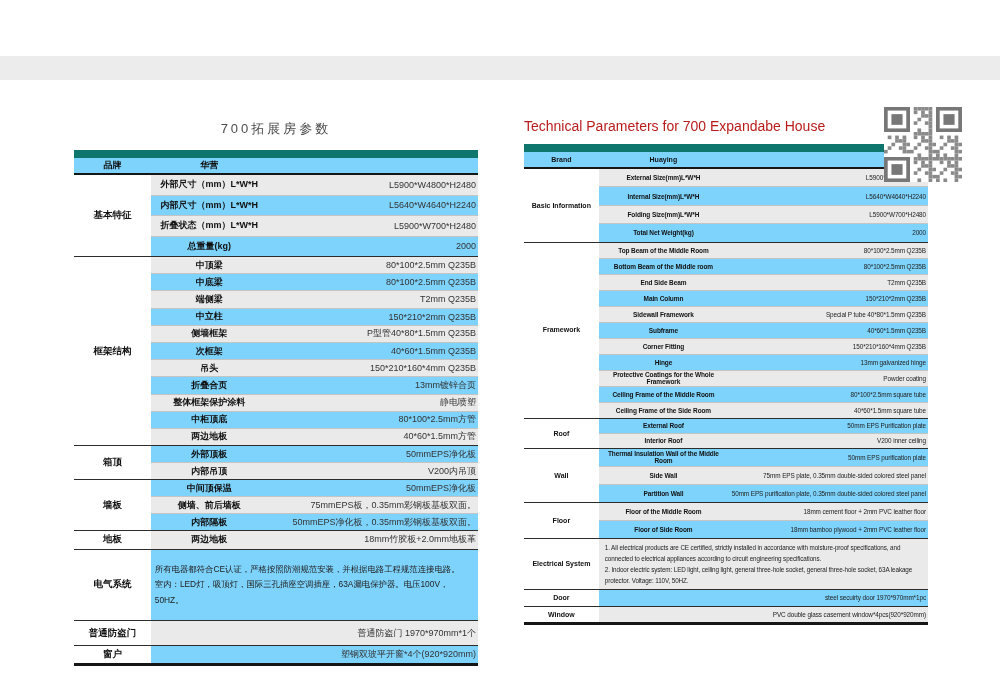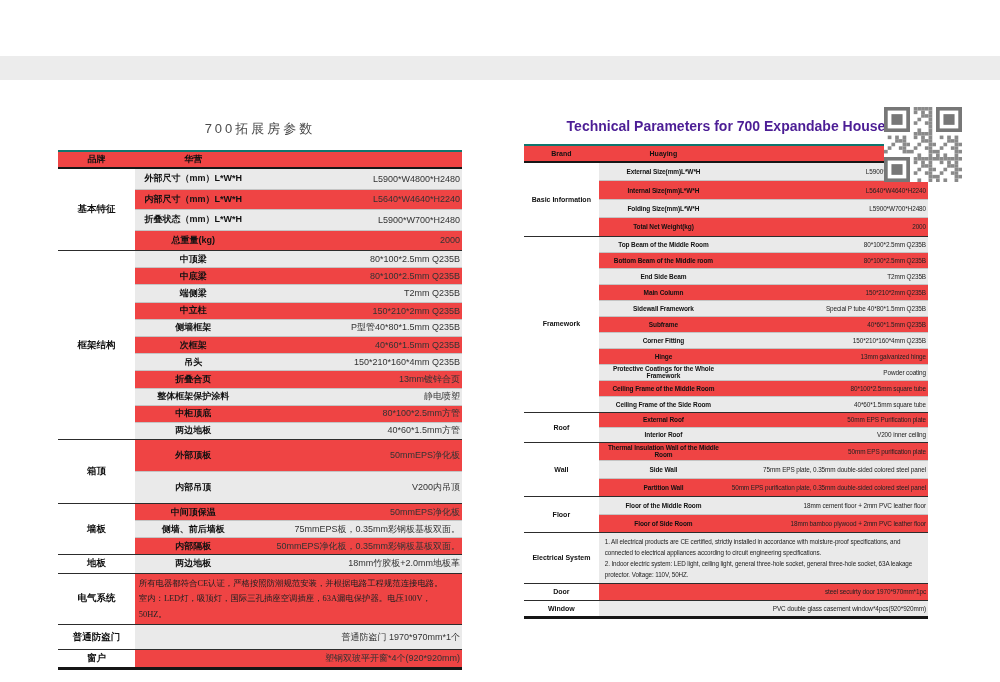--- a/index.html
+++ b/index.html
@@ -5,27 +5,27 @@
   html,body{margin:0;padding:0;}
   body{
     width:1000px;height:682px;position:relative;overflow:hidden;
     background:#ffffff;
     font-family:"Liberation Sans","DejaVu Sans",sans-serif;
     color:#222;
   }
   .band{position:absolute;left:0;top:56px;width:1000px;height:24px;background:#ececec;}
 
   .sheet{position:absolute;top:116px;width:404px;}
-  .sL{left:58px;}
+  .sL{left:74px;}
   .sR{left:524px;}
 
   .title-cn{text-align:center;font-size:13px;letter-spacing:3px;color:#4a4a4a;margin:4px 0 12px 0;}
-  .title-en{text-align:center;font-size:14px;font-weight:bold;color:#4c1d95;margin:2px 0 10px 0;letter-spacing:0;}
-
-  .ptable{border-top:2px solid #0f766e;border-bottom:3px solid #161616;background:#ef4444;}
+  .title-en{text-align:left;font-size:14px;font-weight:normal;color:#b91c1c;margin:2px 0 10px 0;letter-spacing:0;}
+
+  .ptable{border-top:8px solid #0f766e;border-bottom:3px solid #161616;background:#7dd3fc;}
   .thead{display:flex;align-items:center;border-bottom:2px solid #161616;}
   .tL .thead{height:15px;}
   .tR .thead{height:15px;}
   .h-cat,.h-brand{text-align:center;font-weight:bold;color:#111;}
   .tL .h-cat{width:19%;font-size:9px;}
   .tL .h-brand{width:29%;font-size:9px;}
   .tR .h-cat{width:18.5%;font-size:7px;}
   .tR .h-brand{width:32%;font-size:7px;}
 
   .group{display:flex;}
@@ -37,27 +37,27 @@
   .row{display:flex;align-items:center;}
   .row + .row{border-top:1px solid #c4c4c4;}
   .row.shaded{background:#eaeaea;}
   .r-label{text-align:center;font-weight:bold;color:#111;box-sizing:border-box;padding:0 2px;}
   .tL .r-label{width:35.8%;font-size:9px;}
   .tR .r-label{width:39.3%;font-size:6.5px;letter-spacing:-0.1px;}
   .r-value{flex:1;text-align:right;box-sizing:border-box;padding:0 2px;}
   .tL .r-value{font-size:9px;color:#333;}
   .tR .r-value{font-size:6.4px;color:#222;letter-spacing:-0.1px;}
   .row.merged.alignleft .r-value{text-align:left;white-space:pre-line;}
-  .tL .row.merged.alignleft .r-value{font-size:8.4px;line-height:1.85;padding:2px 4px;color:#222;font-family:Liberation Serif, serif;}
+  .tL .row.merged.alignleft .r-value{font-size:8.4px;line-height:1.85;padding:12px 4px;color:#222;}
   .tR .row.merged.alignleft .r-value{font-size:6.3px;line-height:1.75;padding:3px 6px;color:#222;}
 
   
   .tL .g0 .row{height:19.5px;}
   .tL .g1 .row{height:16.2px;}
-  .tL .g2 .row{height:31px;}
+  .tL .g2 .row{height:16px;}
   .tL .g3 .row{height:16px;}
   .tL .g4 .row{height:17.5px;}
   .tL .g5 .row{min-height:34px;}
   .tL .g6 .row{height:24px;}
   .tL .g7 .row{height:17px;}
 
   
   .tR .g0 .row{height:17.4px;}
   .tR .g1 .row{height:15px;}
   .tR .g2 .row{height:14.2px;}

